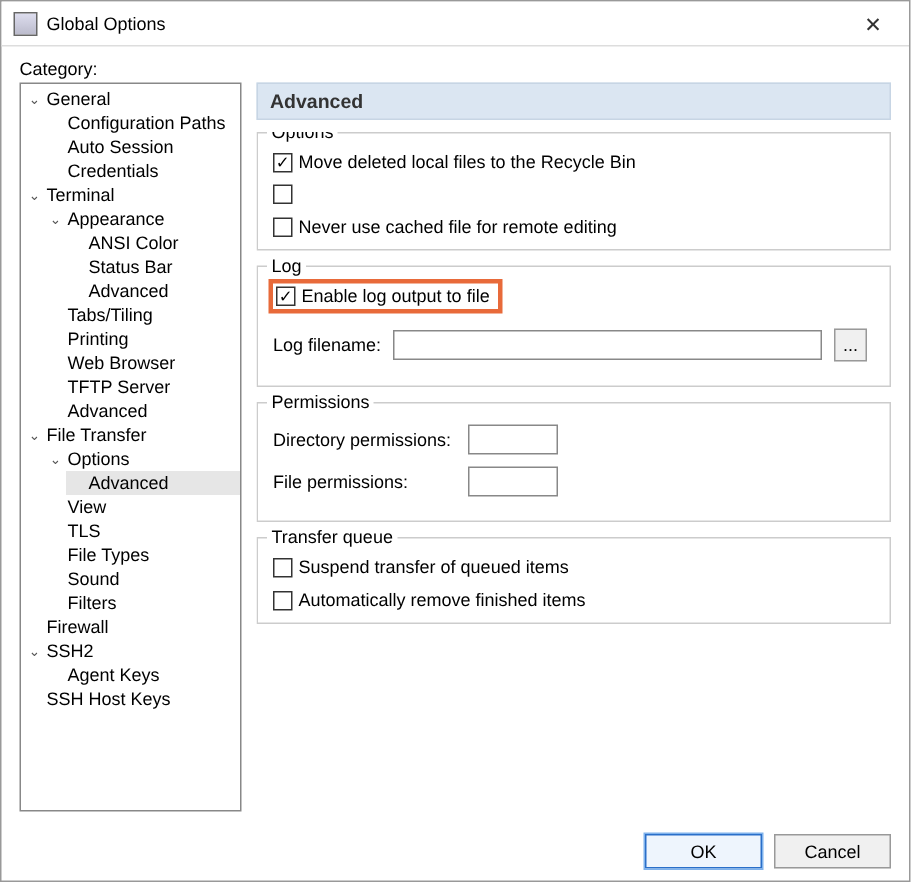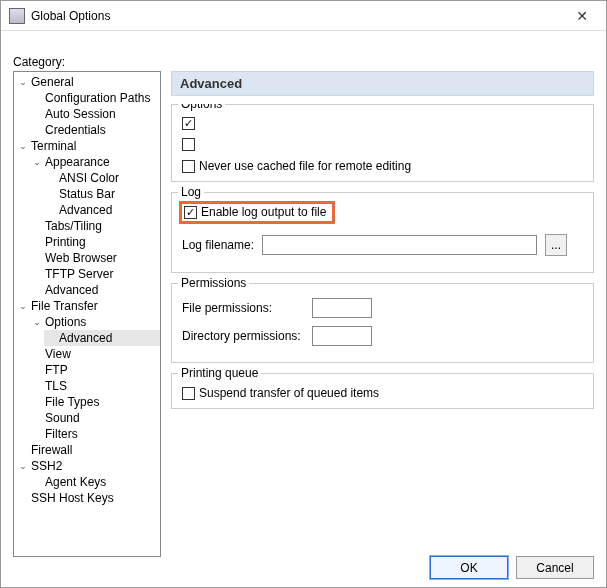--- a/index.html
+++ b/index.html
@@ -15,21 +15,21 @@
     .titlebar {
       height: 30px; display: flex; align-items: center;
       padding: 0 4px 0 8px; background: #fff; border-bottom: 1px solid #ddd; justify-content: flex-end;
     }
     .titlebar-icon { width: 16px; height: 16px; margin-right: 6px;
       border: 1px solid #666; background: linear-gradient(#dde,#bbc);}
     .titlebar-title { flex: 1; }
     .close-btn { width: 40px; height: 26px; display: flex; align-items:center; justify-content:center;
       font-size: 14px; color:#333; }
     .content { padding: 8px 12px 8px 12px; height: calc(100% - 30px); display:flex; flex-direction:column;}
-    .category-label { margin: 16px 0 2px 0;}
+    .category-label { margin: 0 0 2px 0;}
     .main-row { flex:1; display:flex; gap:10px; min-height:0;}
     .tree-pane { width: 148px; border: 1px solid #888; background:#fff; padding: 2px 0;
       overflow:auto; height: 486px;}
     .tree ul { list-style:none; margin:0; padding-left: 14px; }
     .tree > ul { padding-left: 2px;}
     .tree li { white-space: nowrap; line-height: 16px; padding: 0; }
     .node { display:flex; align-items:center; gap:2px; padding: 0 2px; cursor:default;}
     .twisty { width: 10px; height:10px; display:inline-flex; align-items:center; justify-content:center;
       font-size: 9px; color:#555; margin-right:1px;}
     .twisty.leaf { visibility:hidden;}
@@ -38,21 +38,21 @@
     .header-band { background:#dbe6f2; border:1px solid #c7d5e4; padding: 4px 8px; font-weight:bold;
       font-size: 13px; color:#333; margin-bottom: 8px;}
     .groupbox { border:1px solid #ccc; margin-bottom: 10px; padding: 10px 10px 8px 10px;
       position:relative;}
     .groupbox-legend { position:absolute; top:-8px; left:6px; background:#fff; padding:0 3px;
       color:#000;}
     .chk-row { display:flex; align-items:center; gap:4px; margin: 2px 0 8px 0;}
     .chk-row:last-child { margin-bottom:0; }
     .chk { width:13px; height:13px; border:1px solid #333; display:inline-flex;
       align-items:center; justify-content:center; font-size:11px; background:#fff;}
-    .field-row { display:flex; align-items:center; gap:8px; margin: 4px 16px 8px 0;}
+    .field-row { display:flex; align-items:center; gap:8px; margin: 4px 5px 8px 0;}
     .text-label { }
     input.txt { border:1px solid #888; height:20px; padding:1px 3px; font: inherit; background:#fff;}
     .small-input { width: 60px;}
     .filename-input { flex:1;}
     .btn { border:1px solid #999; background:#f0f0f0; height:22px;
       display:inline-flex; align-items:center; justify-content:center; font:inherit; padding:0 8px;}
     .btn-ellipsis { width:22px; padding:0;}
     .highlight-box { border: 3px solid #e86a3a; padding: 1px 6px 2px 2px; display:inline-flex;
       align-items:center; gap:4px; margin: -2px 0 6px -3px;}
     .buttons-row { display:flex; justify-content:flex-end; gap:8px; padding-top:8px;}
@@ -186,26 +186,20 @@
             </li>
             <li>
                 <div class="node">
                   <span class="twisty leaf"></span>
                   <span>View</span>
                 </div>
               </li>
             <li>
                 <div class="node">
                   <span class="twisty leaf"></span>
-                  <span>FTP</span>
-                </div>
-              </li>
-            <li>
-                <div class="node">
-                  <span class="twisty leaf"></span>
                   <span>TLS</span>
                 </div>
               </li>
             <li>
                 <div class="node">
                   <span class="twisty leaf"></span>
                   <span>File Types</span>
                 </div>
               </li>
             <li>
@@ -252,20 +246,21 @@
     </div>
 
     <div class="right-pane">
       <div class="header-band">Advanced</div>
       <div class="right-scroll">
 
       <div class="groupbox">
         <div class="groupbox-legend">Options</div>
         <div class="chk-row">
           <span class="chk">✓</span>
+          <span>Move deleted local files to the Recycle Bin</span>
         </div>
         <div class="chk-row">
           <span class="chk"></span>
         </div>
         <div class="chk-row">
           <span class="chk"></span>
           <span>Never use cached file for remote editing</span>
         </div>
       </div>
 
@@ -278,34 +273,38 @@
         <div class="field-row">
           <span>Log filename:</span>
           <input class="txt filename-input" value="" style="">
           <button class="btn btn-ellipsis">...</button>
         </div>
       </div>
 
       <div class="groupbox">
         <div class="groupbox-legend">Permissions</div>
         <div class="field-row">
+          <span class="text-label" style="width:122px">Directory permissions:</span>
+          <input class="txt small-input" value="" style="">
+        </div>
+        <div class="field-row">
           <span class="text-label" style="width:122px">File permissions:</span>
           <input class="txt small-input" value="" style="">
         </div>
-        <div class="field-row">
-          <span class="text-label" style="width:122px">Directory permissions:</span>
-          <input class="txt small-input" value="" style="">
-        </div>
       </div>
 
       <div class="groupbox">
-        <div class="groupbox-legend">Printing queue</div>
+        <div class="groupbox-legend">Transfer queue</div>
         <div class="chk-row">
           <span class="chk"></span>
           <span>Suspend transfer of queued items</span>
+        </div>
+        <div class="chk-row">
+          <span class="chk"></span>
+          <span>Automatically remove finished items</span>
         </div>
       </div>
 
       </div>
     </div>
   </div>
   <div class="buttons-row">
     <button class="btn btn-main btn-ok">OK</button>
     <button class="btn btn-main">Cancel</button>
   </div>

